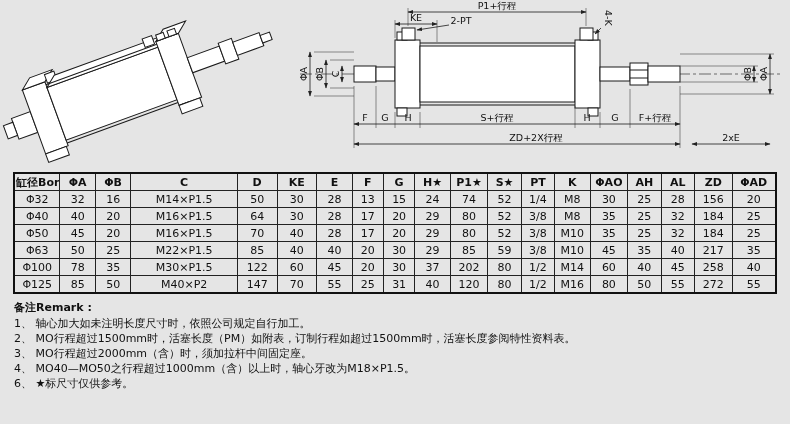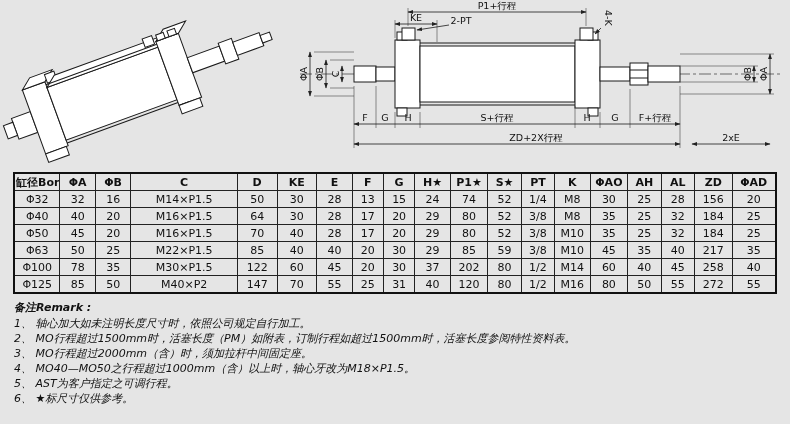--- a/index.html
+++ b/index.html
@@ -20,21 +20,21 @@
 
   
   table.dims { border-collapse:collapse; table-layout:fixed; width:764px; margin:4px 0 0 13px; border:2px solid #111; }
   table.dims th, table.dims td {
     border:1px solid #222; text-align:center; vertical-align:middle;
     font-size:11px; height:16px; padding:0 1px; white-space:nowrap; overflow:hidden;
   }
   table.dims th { font-weight:bold; font-size:11px; }
 
   
-  .remarks { margin:6px 0 0 14px; font-size:11px; line-height:15px;font-style:italic; }
+  .remarks { margin:6px 0 0 14px; font-size:11px; line-height:15px; }
   .remarks .title { font-weight:bold; margin-bottom:1px; }
   .remarks .item { margin:0; }
 </style>
 </head>
 <body>
 
 <div class="page">
 
   <div class="drawings">
 
@@ -352,18 +352,17 @@
       </tbody>
   </table>
 
   <div class="remarks">
     <div class="title">备注Remark :</div>
     <div id="remarks-list">
         <div class="item">1、 轴心加大如未注明长度尺寸时，依照公司规定自行加工。</div>
         <div class="item">2、 MO行程超过1500mm时，活塞长度（PM）如附表，订制行程如超过1500mm时，活塞长度参阅特性资料表。</div>
         <div class="item">3、 MO行程超过2000mm（含）时，须加拉杆中间固定座。</div>
         <div class="item">4、 MO40—MO50之行程超过1000mm（含）以上时，轴心牙改为M18×P1.5。</div>
-        <div class="item">5、 AST为客户指定之可调行程。</div>
         <div class="item">6、 ★标尺寸仅供参考。</div>
       </div>
   </div>
 
 </div>
 
 </body></html>

